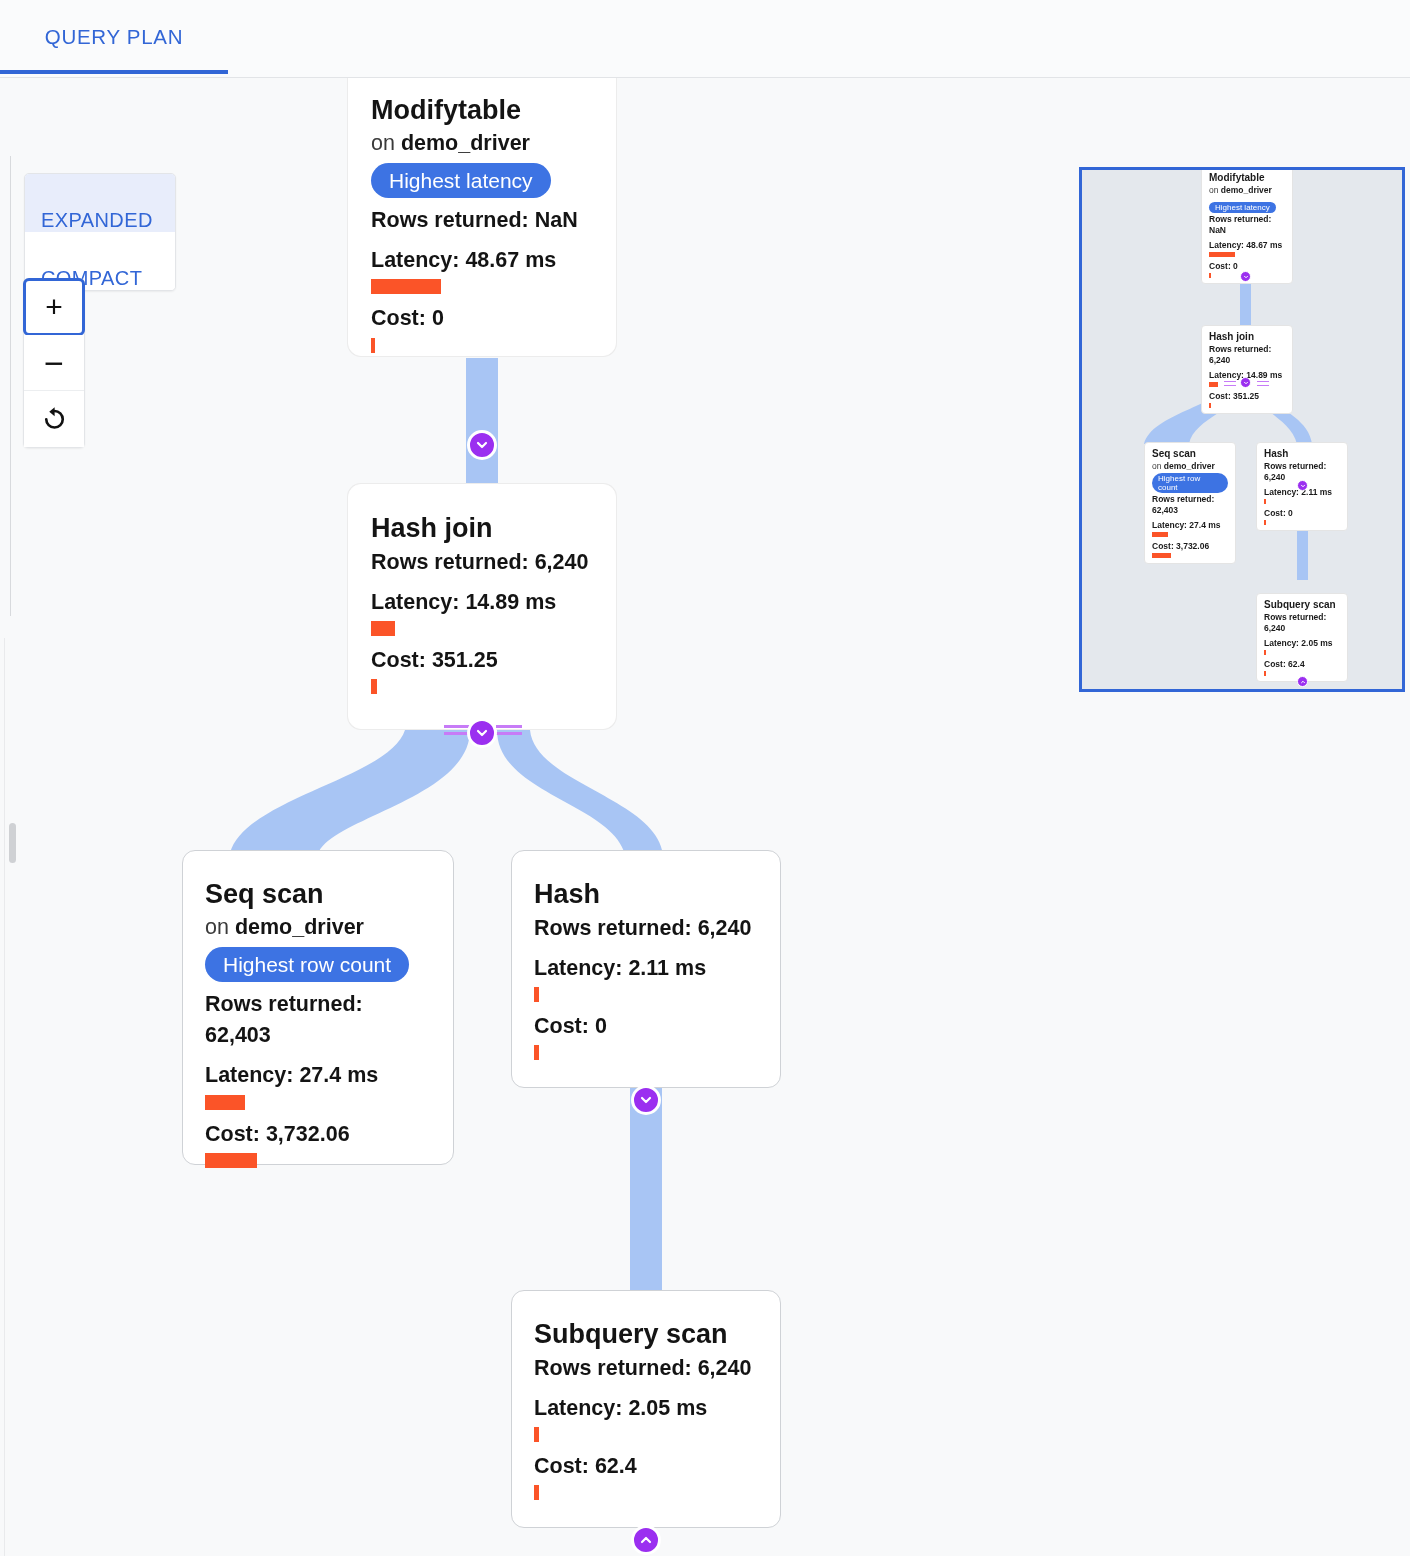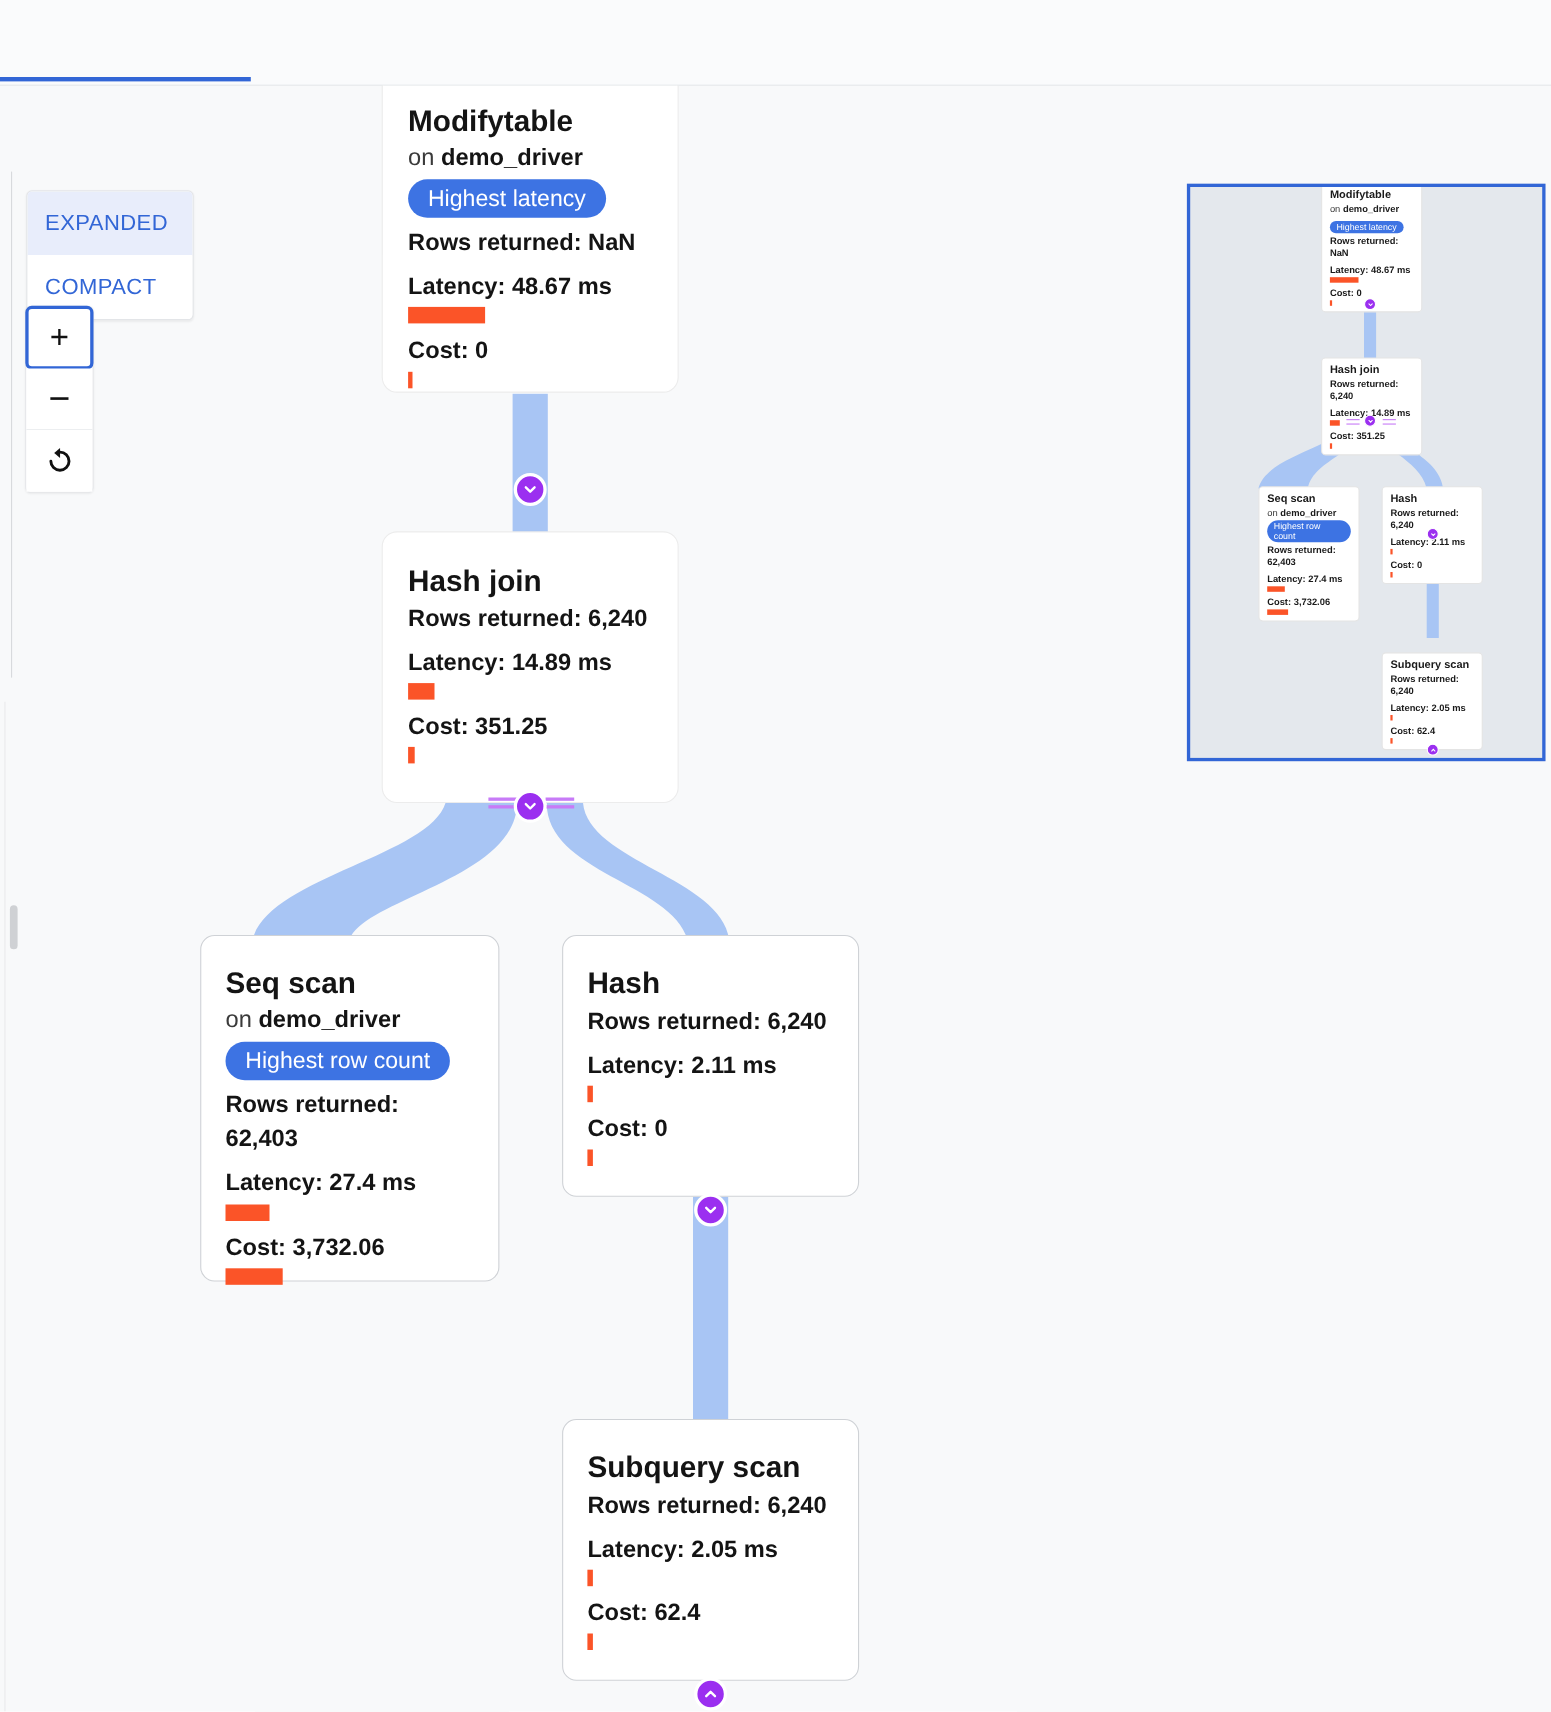--- a/index.html
+++ b/index.html
@@ -55,21 +55,21 @@
   }
 
   
   .mode-toggle {
     position: absolute; left: 24px; top: 95px;
     width: 152px; border: 1px solid #e3e5e8; border-radius: 5px;
     background: #ffffff; overflow: hidden;
     box-shadow: 0 1px 2px rgba(0,0,0,.06);
   }
   .mode-btn {
-    height: 58px; display: flex; align-items: center; padding-left: 16px;
+    height: 58px; display: flex; align-items: flex-end; padding-left: 16px;
     font-size: 20px; color: #3266d6; letter-spacing: .4px; cursor: pointer;
     background: #ffffff;
   }
   .mode-btn.selected { background: #e8edfb; }
 
   .zoom-group {
     position: absolute; left: 23px; top: 200px;
     width: 62px; border-radius: 5px; background:#ffffff;
     border: 1px solid #e3e5e8; overflow: visible;
     box-shadow: 0 1px 2px rgba(0,0,0,.06);
@@ -150,20 +150,23 @@
     display: flex; align-items: center; justify-content: center;
   }
   .mini-hline { position: absolute; height: 1px; background: #c77bf7; z-index:5; }
 </style>
 </head>
 <body>
 
 <div id="app">
 
   <div class="tabbar">
+    <div class="tab active">
+      <span>QUERY PLAN</span>
+    </div>
     <div class="tab-underline"></div>
   </div>
 
   <div class="canvas">
 
     <div class="left-divider"></div>
     <div class="left-divider2"></div>
     <div class="drag-handle"></div>
 
     <svg class="edge-svg" style="left:0;top:0;width:1410px;height:1478px">

